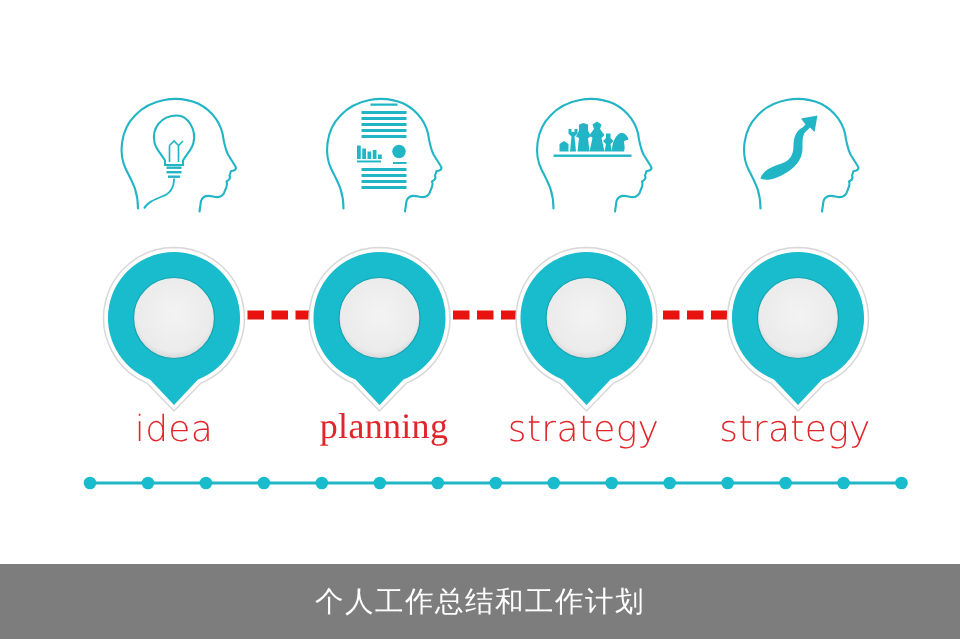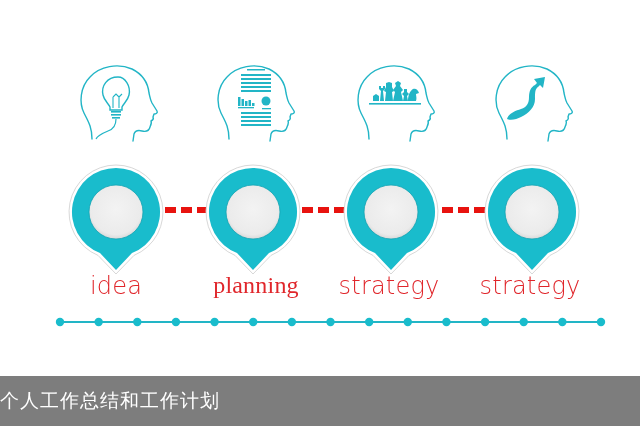--- a/index.html
+++ b/index.html
@@ -1,20 +1,20 @@
 <!DOCTYPE html>
 <html><head>
 <meta charset="utf-8">
 <style>
   html, body { margin:0; padding:0; }
   body { width:640px; height:426px; background:#ffffff; position:relative; overflow:hidden; font-family:"DejaVu Sans", sans-serif; }
   .stage { position:absolute; left:0; top:0; width:576px; height:376px; background:#ffffff; }
   svg.art { position:absolute; left:0; top:0; }
   .label { position:absolute; top:272px; font-family:"DejaVu Sans", sans-serif; font-size:24px; color:#e0262b; font-weight:300; text-align:center; width:160px; letter-spacing:0.2px; }
-  .banner { position:absolute; left:0; top:376px; width:640px; height:50px; background:#7d7d7d; display:flex; align-items:center; }
+  .banner { position:absolute; left:0; top:376px; width:640px; height:50px; background:#7d7d7d; display:flex; align-items:center; justify-content:center; }
   .banner-title { color:#ffffff; font-size:19px; font-family:"DejaVu Sans", sans-serif; letter-spacing:1px; }
 </style>
 </head>
 <body>
 
 <div class="stage">
   <svg class="art" width="640" height="376" viewBox="0 0 640 376">
     <defs>
       <radialGradient id="innerGrad" cx="50%" cy="45%" r="55%">
         <stop offset="0%" stop-color="#f3f3f3"></stop>

